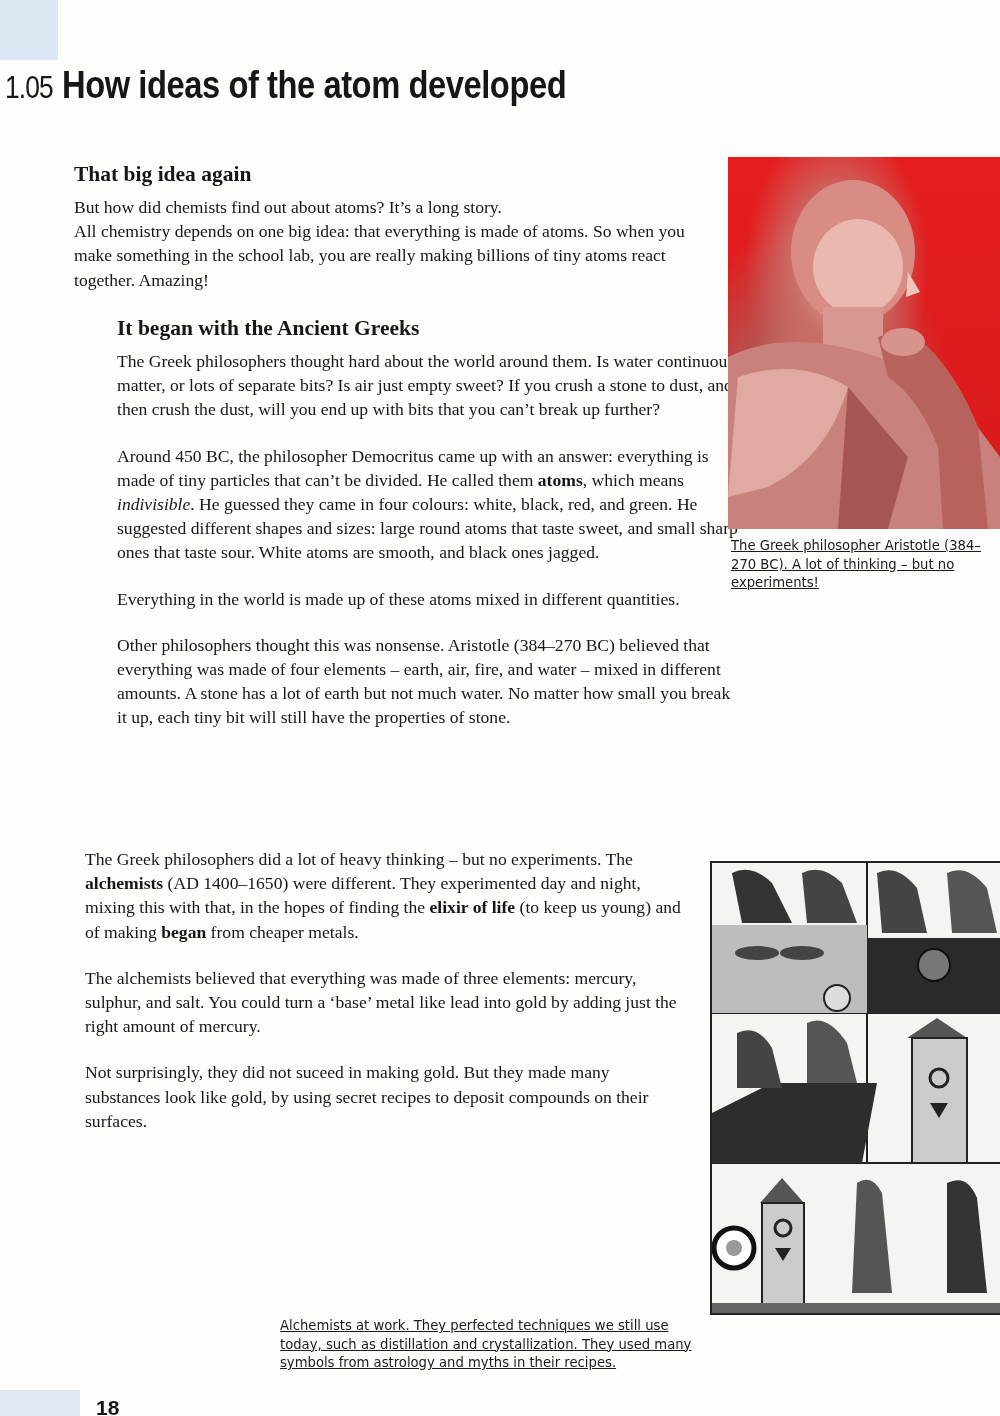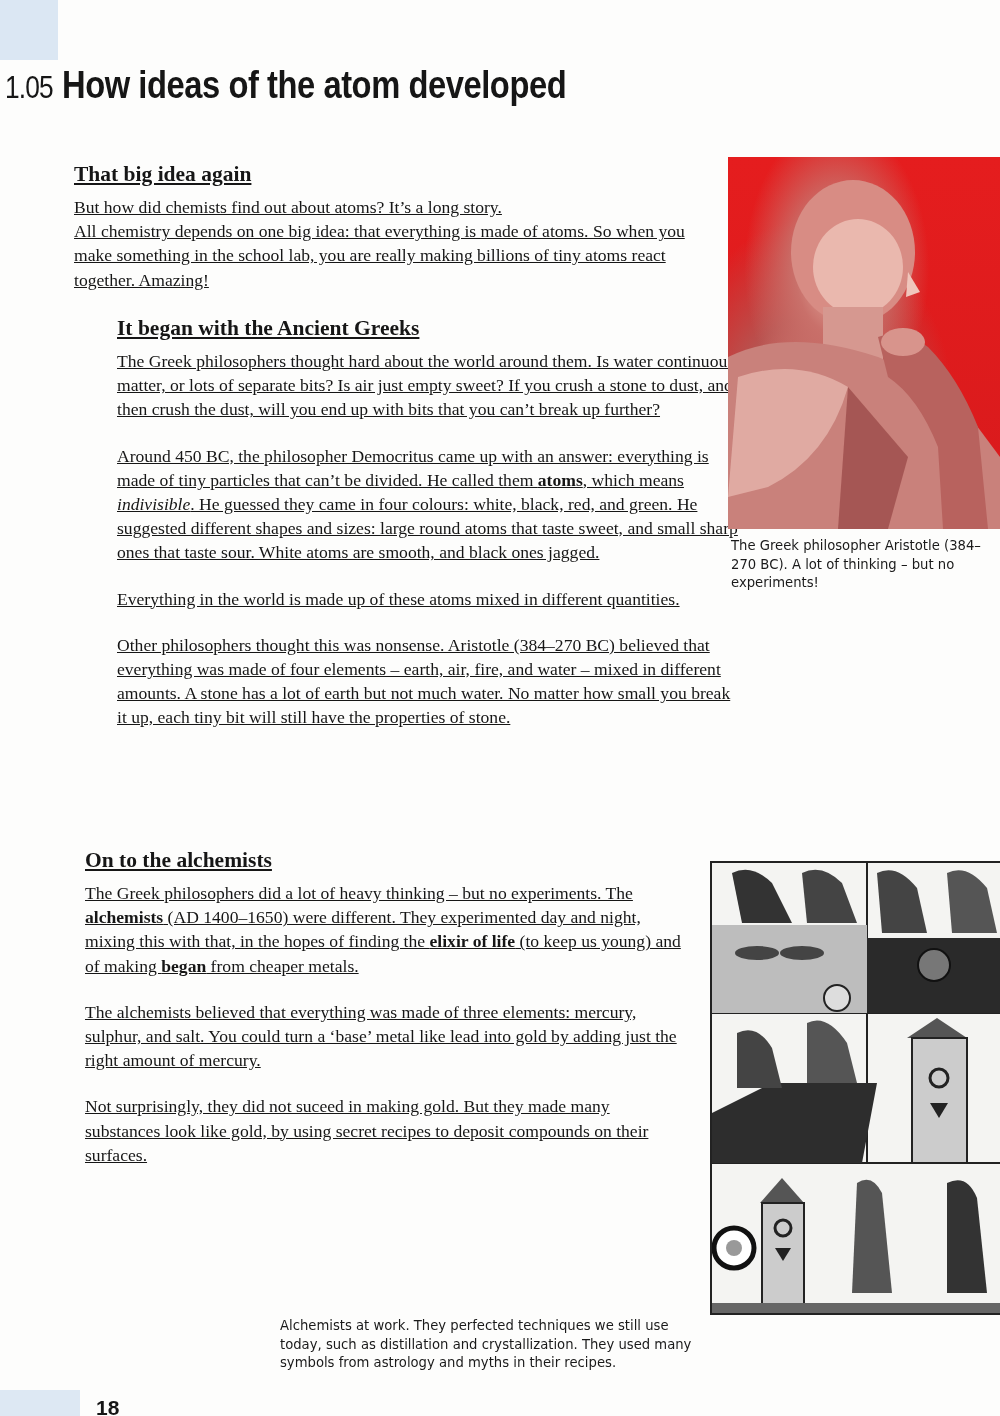--- a/index.html
+++ b/index.html
@@ -18,21 +18,21 @@
       background: #dde8f3;
     }
     .chapter {
       position: absolute; left: 5px; top: 64px;
       font-family: "Liberation Sans", "DejaVu Sans", sans-serif;
       white-space: nowrap;
     }
     .chapter .num { font-size: 31px; font-weight: normal; letter-spacing: -1px; transform: scaleX(0.85); display:inline-block; transform-origin:left; margin-right:-4px;}
     .chapter .title { font-size: 38px; font-weight: bold; letter-spacing: -0.5px; display:inline-block; transform: scaleX(0.86); transform-origin: left; }
 
-    .section { position: absolute; left: 75px; width: 640px; text-decoration: underline; }
+    .section { position: absolute; left: 75px; width: 640px; }
     h2 {
       margin: 0 0 8px 0; font-size: 21.5px; font-weight: bold; line-height: 26px;
     }
     p {
       margin: 0; font-size: 17.6px; line-height: 24.2px;
     }
     p + p { margin-top: 22px; }
     b { font-weight: bold; }
     i { font-style: italic; text-align: center; }
 
@@ -40,21 +40,21 @@
       position: absolute; left: 728px; top: 157px; width: 272px; height: 372px;
       background: radial-gradient(ellipse at 40% 30%, #e8b4a8 0%, #c9706a 18%, transparent 40%),
                   radial-gradient(ellipse at 30% 75%, #d9988e 0%, #b8524f 30%, transparent 55%),
                   linear-gradient(180deg, #e51d1e 0%, #d81a1c 100%);
       overflow: hidden;
     }
     .photo-aristotle svg { position:absolute; left:0; top:0; width:100%; height:100%; }
     .caption {
       position: absolute;
       font-family: "DejaVu Sans", "Liberation Sans", sans-serif;
-      font-size: 13.2px; line-height: 18.5px; color: #1a1a1a;
+      font-size: 13.2px; line-height: 18.5px; color: #1a1a1a; text-decoration: underline;
     }
     .caption-aristotle { left: 731px; top: 537px; width: 268px; }
     .caption-alchemists { left: 280px; top: 1317px; width: 420px; }
 
     .engraving {
       position: absolute; left: 710px; top: 861px; width: 290px; height: 450px;
       background: #f4f4f2; border: 2px solid #222; border-right: none;
       overflow: hidden;
     }
     .engraving svg { width: 100%; height: 100%; display:block; }
@@ -83,21 +83,20 @@
 
 <div class="section" style="top:315px; left:76px; width:625px;margin-left:41px;">
   <h2>It began with the Ancient Greeks</h2>
   <p>The Greek philosophers thought hard about the world around them. Is water continuous matter, or lots of separate bits? Is air just empty sweet? If you crush a stone to dust, and then crush the dust, will you end up with bits that you can’t break up further?</p>
   <p><span>Around 450 BC, the philosopher Democritus came up with an answer: everything is made of tiny particles that can’t be divided. He called them </span><b>atoms</b><span>, which means </span><i>indivisible</i><span>. He guessed they came in four colours: white, black, red, and green. He suggested different shapes and sizes: large round atoms that taste sweet, and small sharp ones that taste sour. White atoms are smooth, and black ones jagged.</span></p>
   <p>Everything in the world is made up of these atoms mixed in different quantities.</p>
   <p>Other philosophers thought this was nonsense. Aristotle (384–270 BC) believed that everything was made of four elements – earth, air, fire, and water – mixed in different amounts. A stone has a lot of earth but not much water. No matter how small you break it up, each tiny bit will still have the properties of stone.</p>
 </div>
 
 <div class="section" style="top:847px; left:85px; width:600px;">
-  <h2>On to the alchemists</h2>
   <p><span>The Greek philosophers did a lot of heavy thinking – but no experiments. The </span><b>alchemists</b><span> (AD 1400–1650) were different. They experimented day and night, mixing this with that, in the hopes of finding the </span><b>elixir of life</b><span> (to keep us young) and of making </span><b>began</b><span> from cheaper metals.</span></p>
   <p>The alchemists believed that everything was made of three elements: mercury, sulphur, and salt. You could turn a ‘base’ metal like lead into gold by adding just the right amount of mercury.</p>
   <p>Not surprisingly, they did not suceed in making gold. But they made many substances look like gold, by using secret recipes to deposit compounds on their surfaces.</p>
 </div>
 
 <div class="photo-aristotle">
   <svg viewBox="0 0 272 372" preserveAspectRatio="none">
 
     <ellipse cx="125" cy="95" rx="62" ry="72" fill="#d88c84"></ellipse>
     <ellipse cx="130" cy="110" rx="45" ry="48" fill="#eab8ae"></ellipse>

